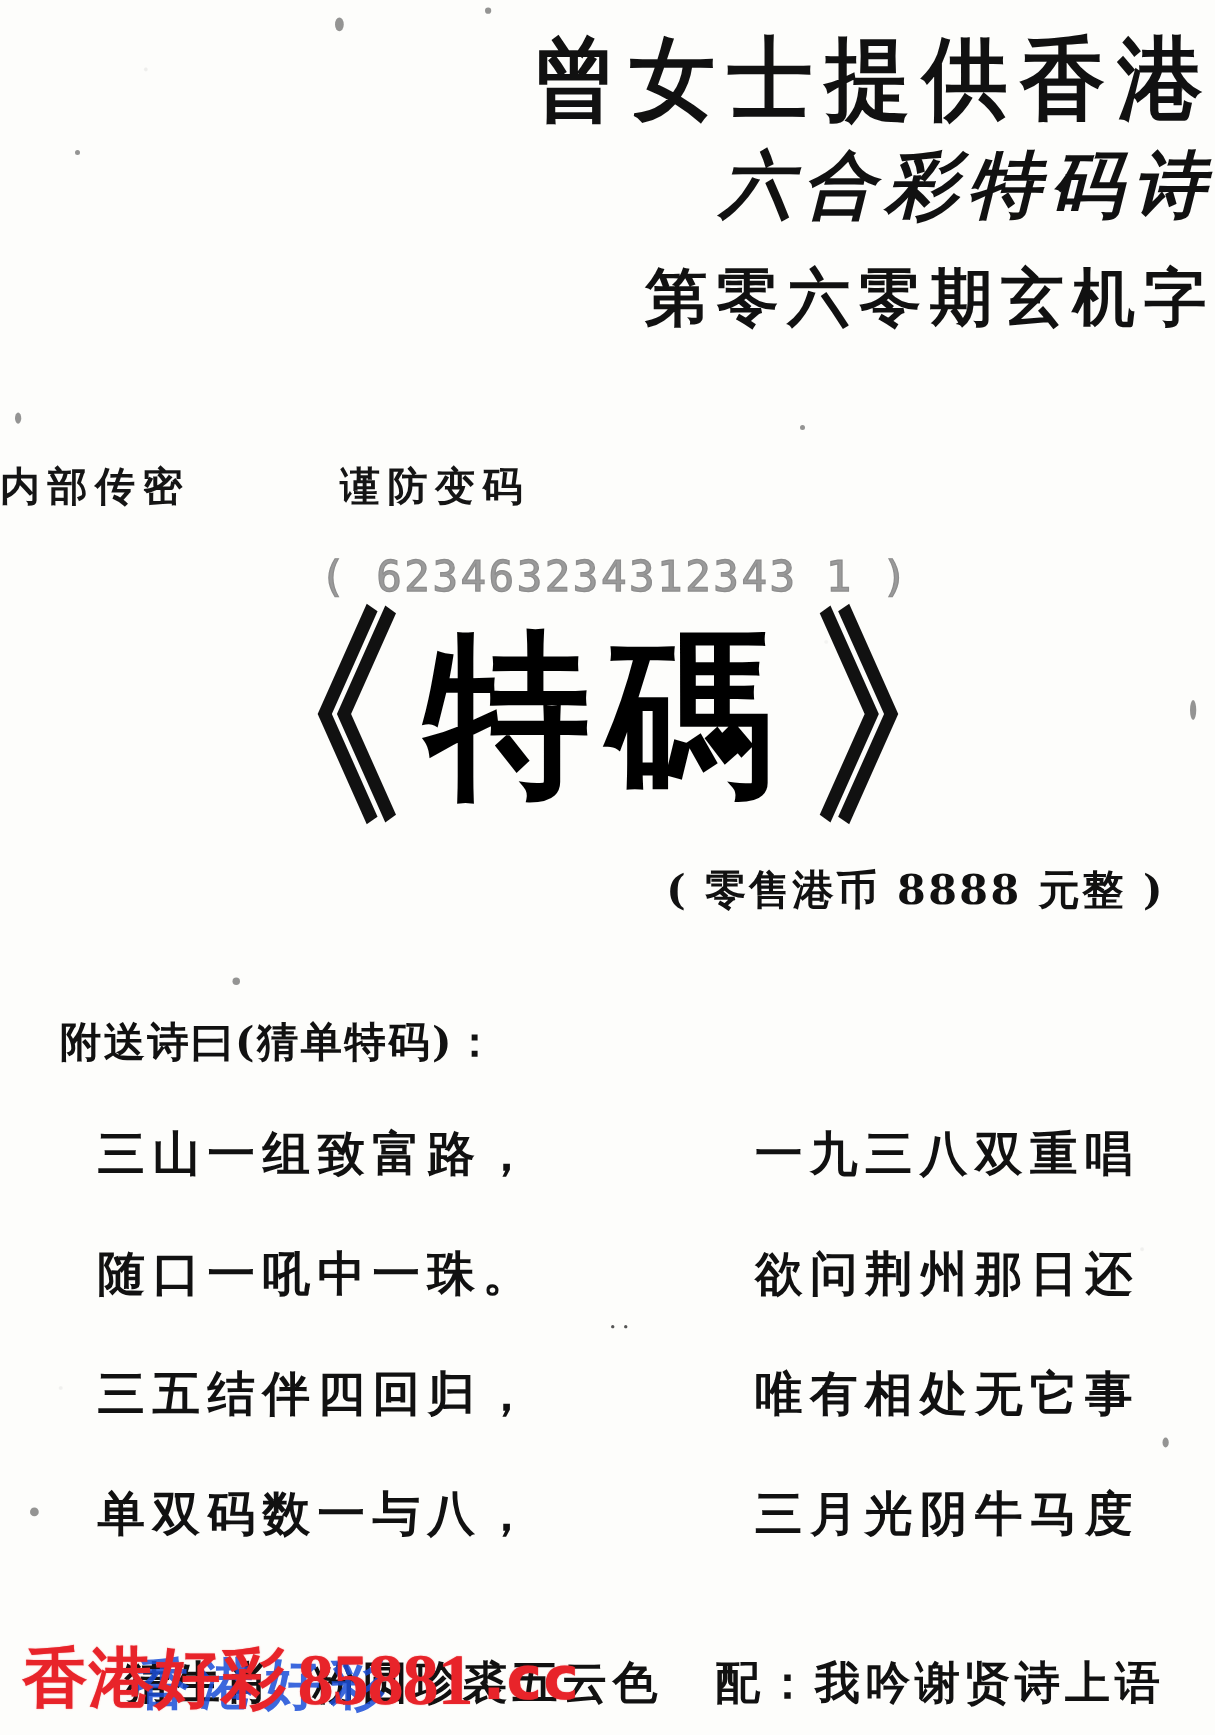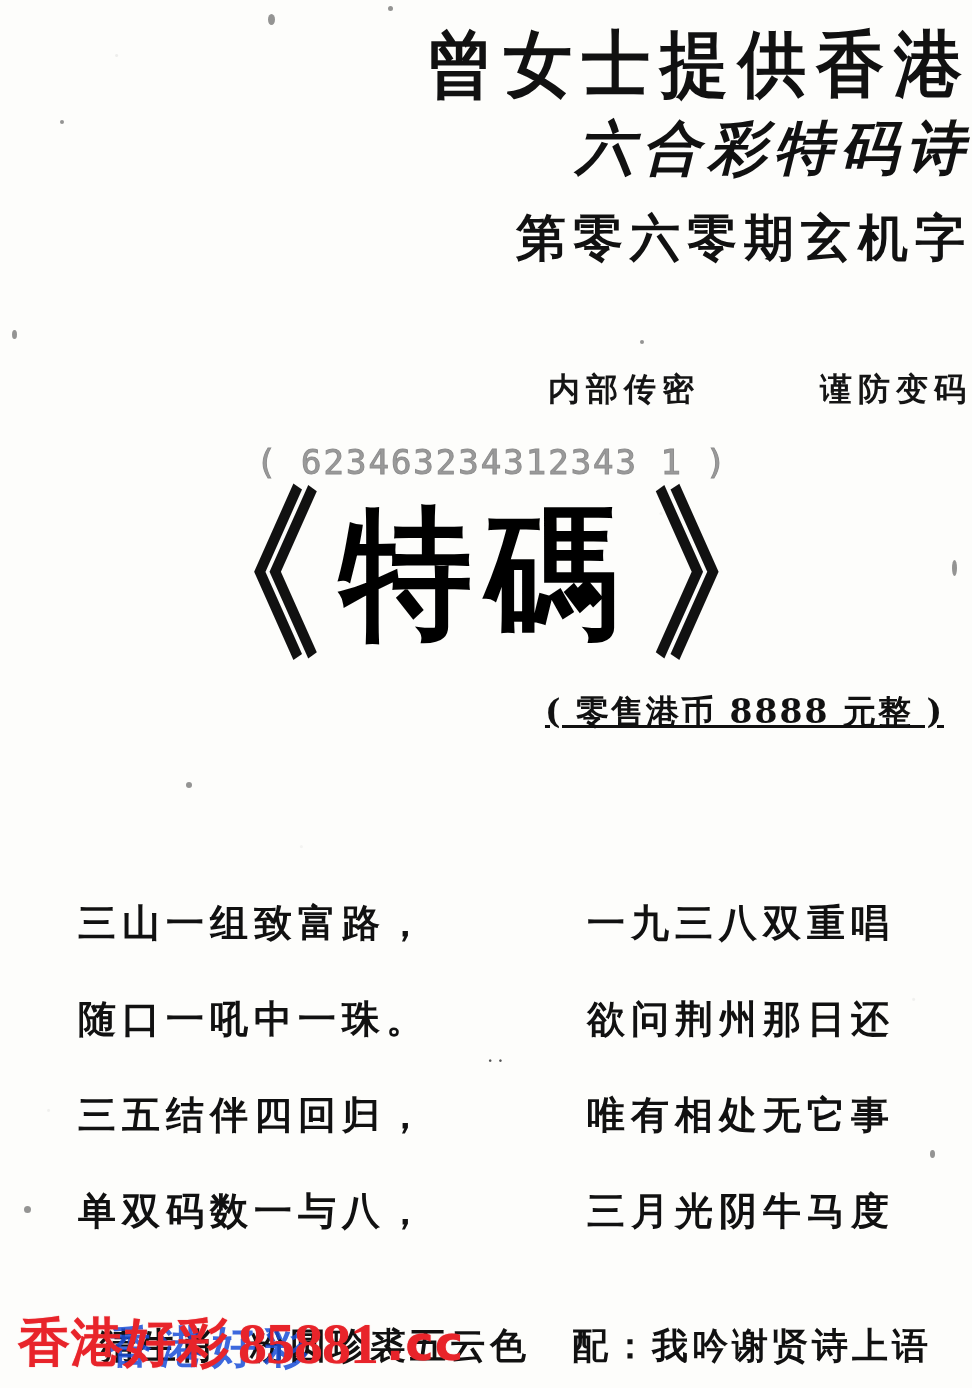--- a/index.html
+++ b/index.html
@@ -82,21 +82,21 @@
     margin-top: 17px;
     font-family: "DejaVu Serif", serif;
   }
 
   .subline {
     position: absolute;
     top: 368px;
     left: 0;
     right: 0;
     display: flex;
-    justify-content: flex-end;
+    justify-content: flex-start;
     gap: 120px;
     font-size: 32px;
     font-weight: 700;
     letter-spacing: 6px;
     color: #151515;
   }
 
   .serial {
     position: absolute;
     top: 442px;
@@ -133,26 +133,25 @@
     letter-spacing: 14px;
     color: #000;
     line-height: 1.05;
     font-family: "DejaVu Serif", serif;
     transform: scaleY(1.08);
   }
 
   .price {
     position: absolute;
     top: 690px;
-    right: 28px;
+    right: 40px;
     font-size: 33px;
     font-weight: 700;
     letter-spacing: 2px;
     color: #111;
-    text-decoration: underline;
   }
 
   .poem-head {
     position: absolute;
     top: 812px;
     left: 48px;
     font-size: 33px;
     font-weight: 700;
     letter-spacing: 2px;
     color: #111;
@@ -175,21 +174,21 @@
     font-weight: 700;
     letter-spacing: 6px;
     color: #111;
   }
   .poem-right {
     flex: 1;
     font-size: 38px;
     font-weight: 700;
     letter-spacing: 6px;
     color: #111;
-    text-align: center;
+    text-align: right;
     padding-left: 22px;
   }
 
   .footer {
     position: absolute;
     top: 1322px;
     left: 100px;
     right: 40px;
     display: flex;
     align-items: flex-start;
@@ -279,20 +278,21 @@
   <div class="serial">( 623463234312343 1 )</div>
 
   <div class="bigword-wrap">
     <span class="brk">《</span>
     <span class="bigword">特碼</span>
     <span class="brk">》</span>
   </div>
 
   <div class="price">( 零售港币 8888 元整 )</div>
 
+  <div class="poem-head">附送诗曰(猜单特码)：</div>
 
   <div class="dots-mid">..</div>
 
   <div class="poem">
     <div class="poem-row">
       <div class="poem-left">三山一组致富路，</div>
       <div class="poem-right">一九三八双重唱</div>
     </div>
     <div class="poem-row">
       <div class="poem-left">随口一吼中一珠。</div>

